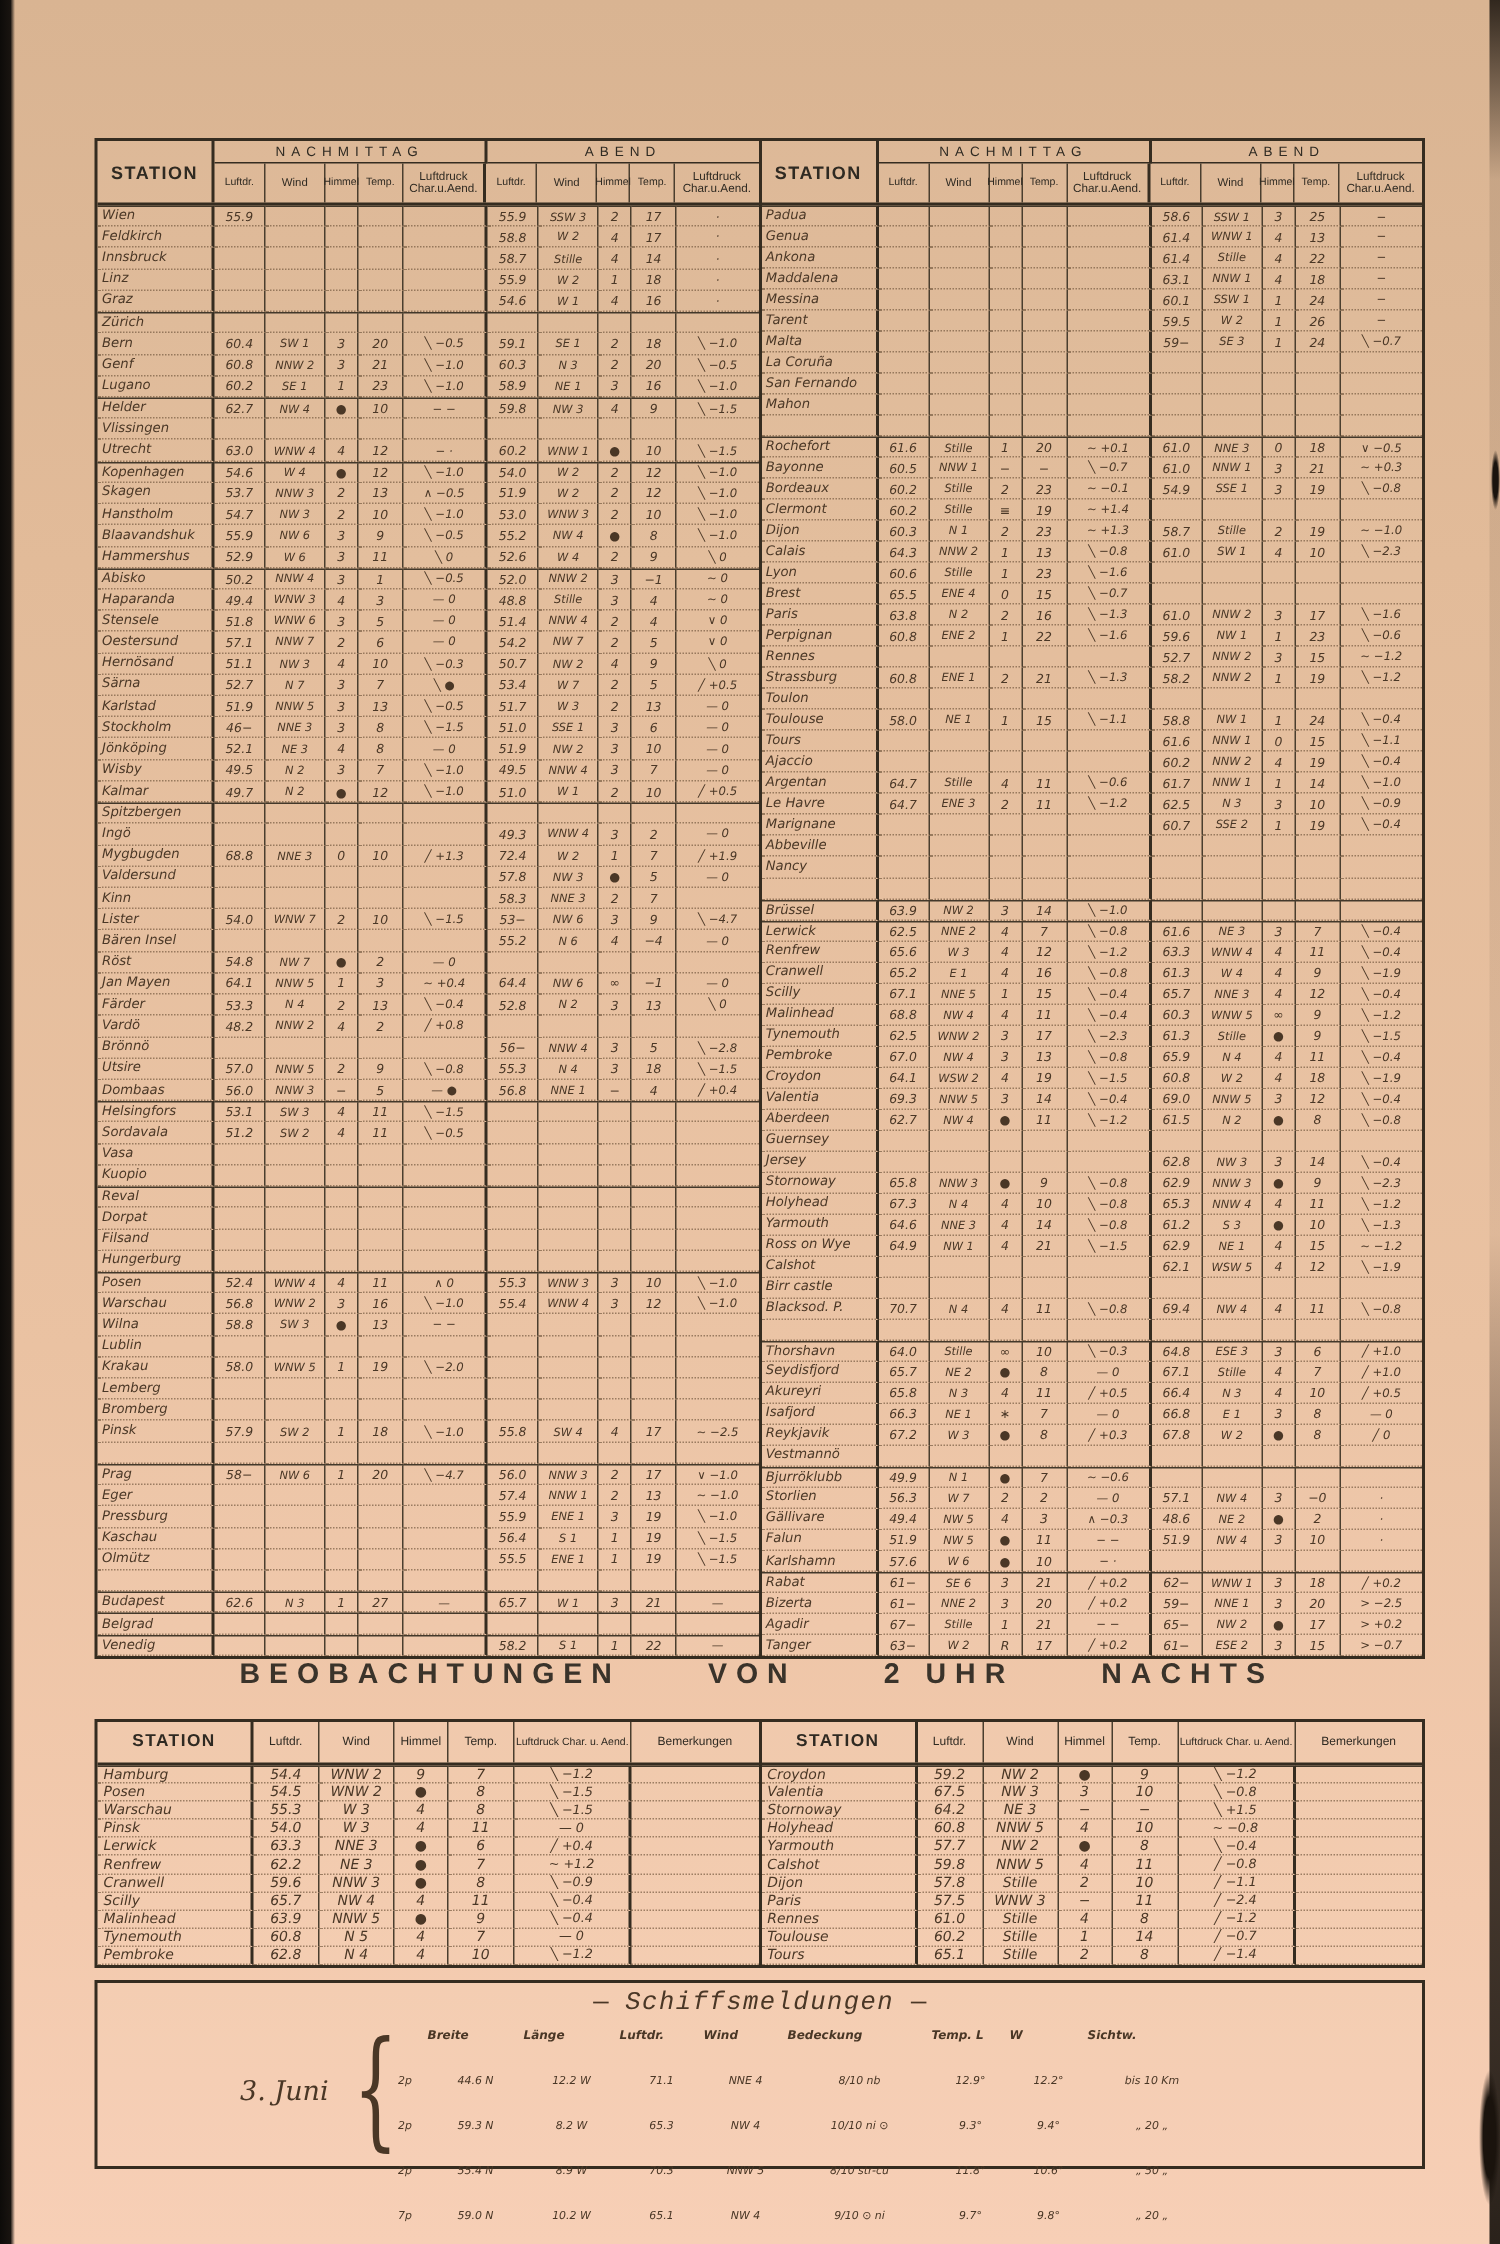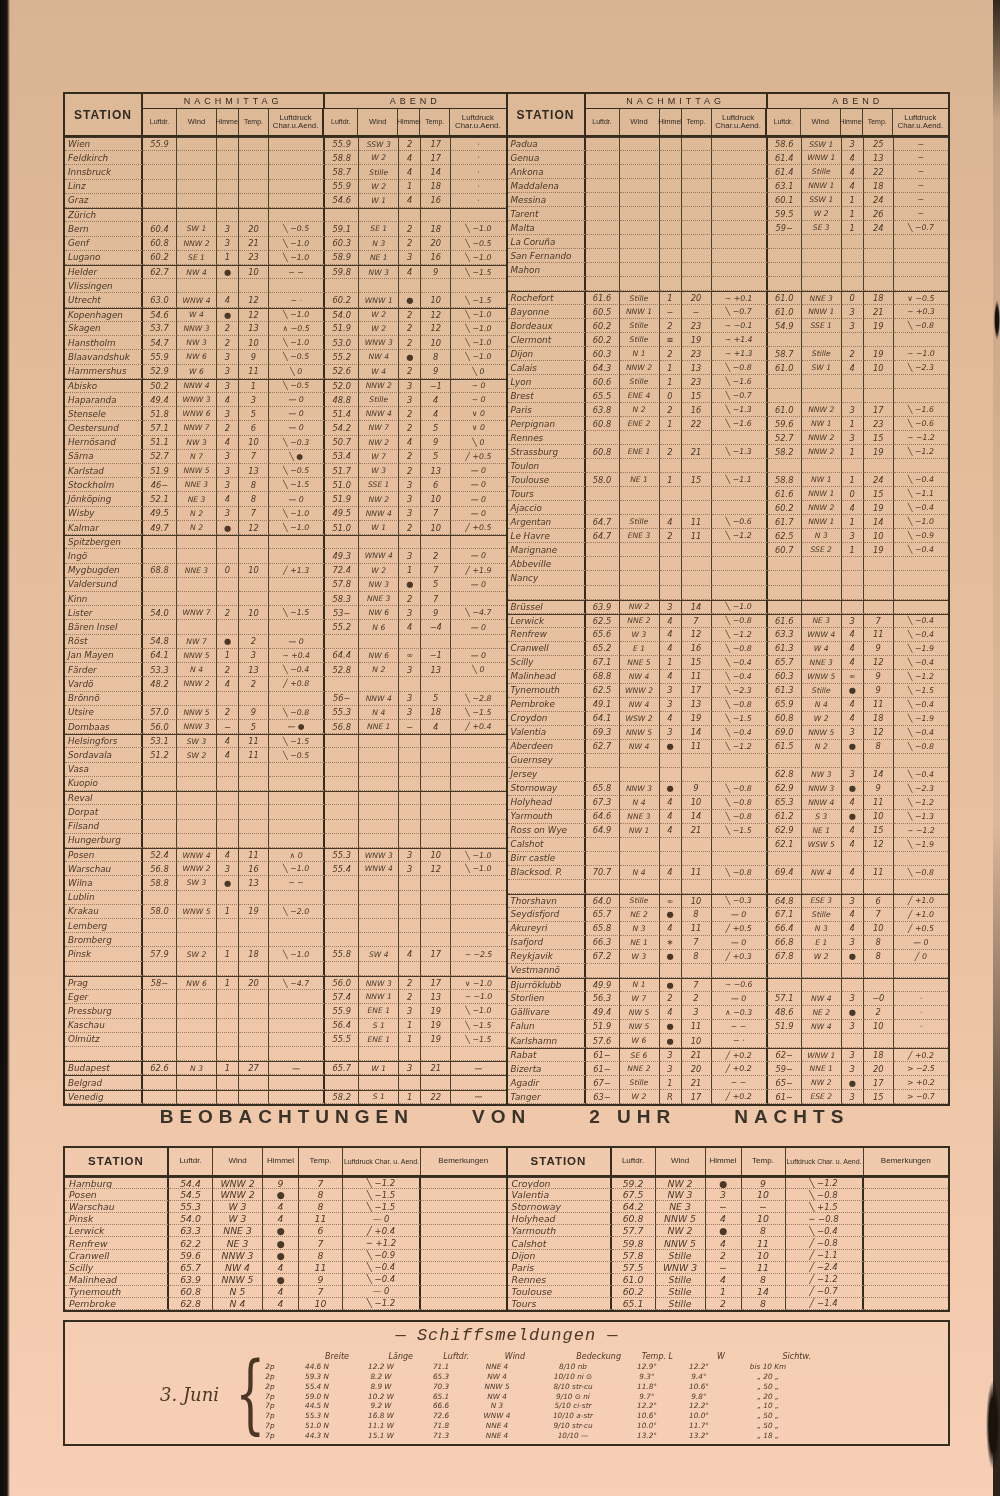--- a/index.html
+++ b/index.html
@@ -58,22 +58,22 @@
   .ntable .trow .cell{font-size:9.3px;}
   .st2{width:104px;justify-content:flex-start !important;padding-left:4px !important;border-right-width:2px !important;border-right-color:#352c20 !important;}
   .p2{width:44px;} .w2{width:50px;} .h2{width:36px;} .t2{width:44px;} .c2{width:78px;font-size:8.5px !important;} .b2{flex:1;}
   
   #ships-inner{position:relative;width:100%;height:100%;}
   #ships-title{position:absolute;top:4px;left:0;width:100%;text-align:center;
     font-family:Liberation Mono, monospace;font-style:italic;font-size:17px;color:#4a3726;letter-spacing:1px;}
   #ships-title .dash{letter-spacing:0;font-style:normal;}
   #ships-table{position:absolute;left:190px;top:30px;width:660px;display:flex;flex-direction:column;}
   .shead{display:flex;font-size:8px;color:#4a3726;font-family:"DejaVu Sans",sans-serif;font-style:italic;margin-bottom:1px;}
-  .shead span{text-align:right;}
-  .srow{display:flex;font-size:7.3px;line-height:1.35;}
+  .shead span{text-align:left;font-weight:bold;}
+  .srow{display:flex;font-size:7.3px;line-height:1.35;margin-top:20px;}
   .srow .cell{text-align:center;overflow:hidden;white-space:nowrap;border:0;}
   .s0{width:30px;} .s1{width:64px;} .s2{width:56px;} .s3{width:96px;} .s4{width:52px;} .s5{width:86px;}
   #ships-date{position:absolute;left:95px;top:62px;font-family:"DejaVu Serif",serif;font-style:italic;
     font-size:18px;color:#4a3726;}
   #ships-brace{position:absolute;left:158px;top:28px;font-size:86px;color:#4a3726;
     font-family:"DejaVu Serif",serif;transform:scaleX(.55);line-height:1;}
 </style>
 </head>
 <body>
 
@@ -1544,21 +1544,21 @@
           <div class="cell t hw">17</div>
           <div class="cell c hw">╲ −2.3</div>
           <div class="cell p hw">61.3</div>
           <div class="cell w hw">Stille</div>
           <div class="cell h hw">●</div>
           <div class="cell t hw">9</div>
           <div class="cell c hw">╲ −1.5</div>
         </div>
         <div class="trow">
           <div class="cell st hw">Pembroke</div>
-          <div class="cell p hw">49.1</div>
+          <div class="cell p hw">67.0</div>
           <div class="cell w hw">NW 4</div>
           <div class="cell h hw">3</div>
           <div class="cell t hw">13</div>
           <div class="cell c hw">╲ −0.8</div>
           <div class="cell p hw">65.9</div>
           <div class="cell w hw">N 4</div>
           <div class="cell h hw">4</div>
           <div class="cell t hw">11</div>
           <div class="cell c hw">╲ −0.4</div>
         </div>

